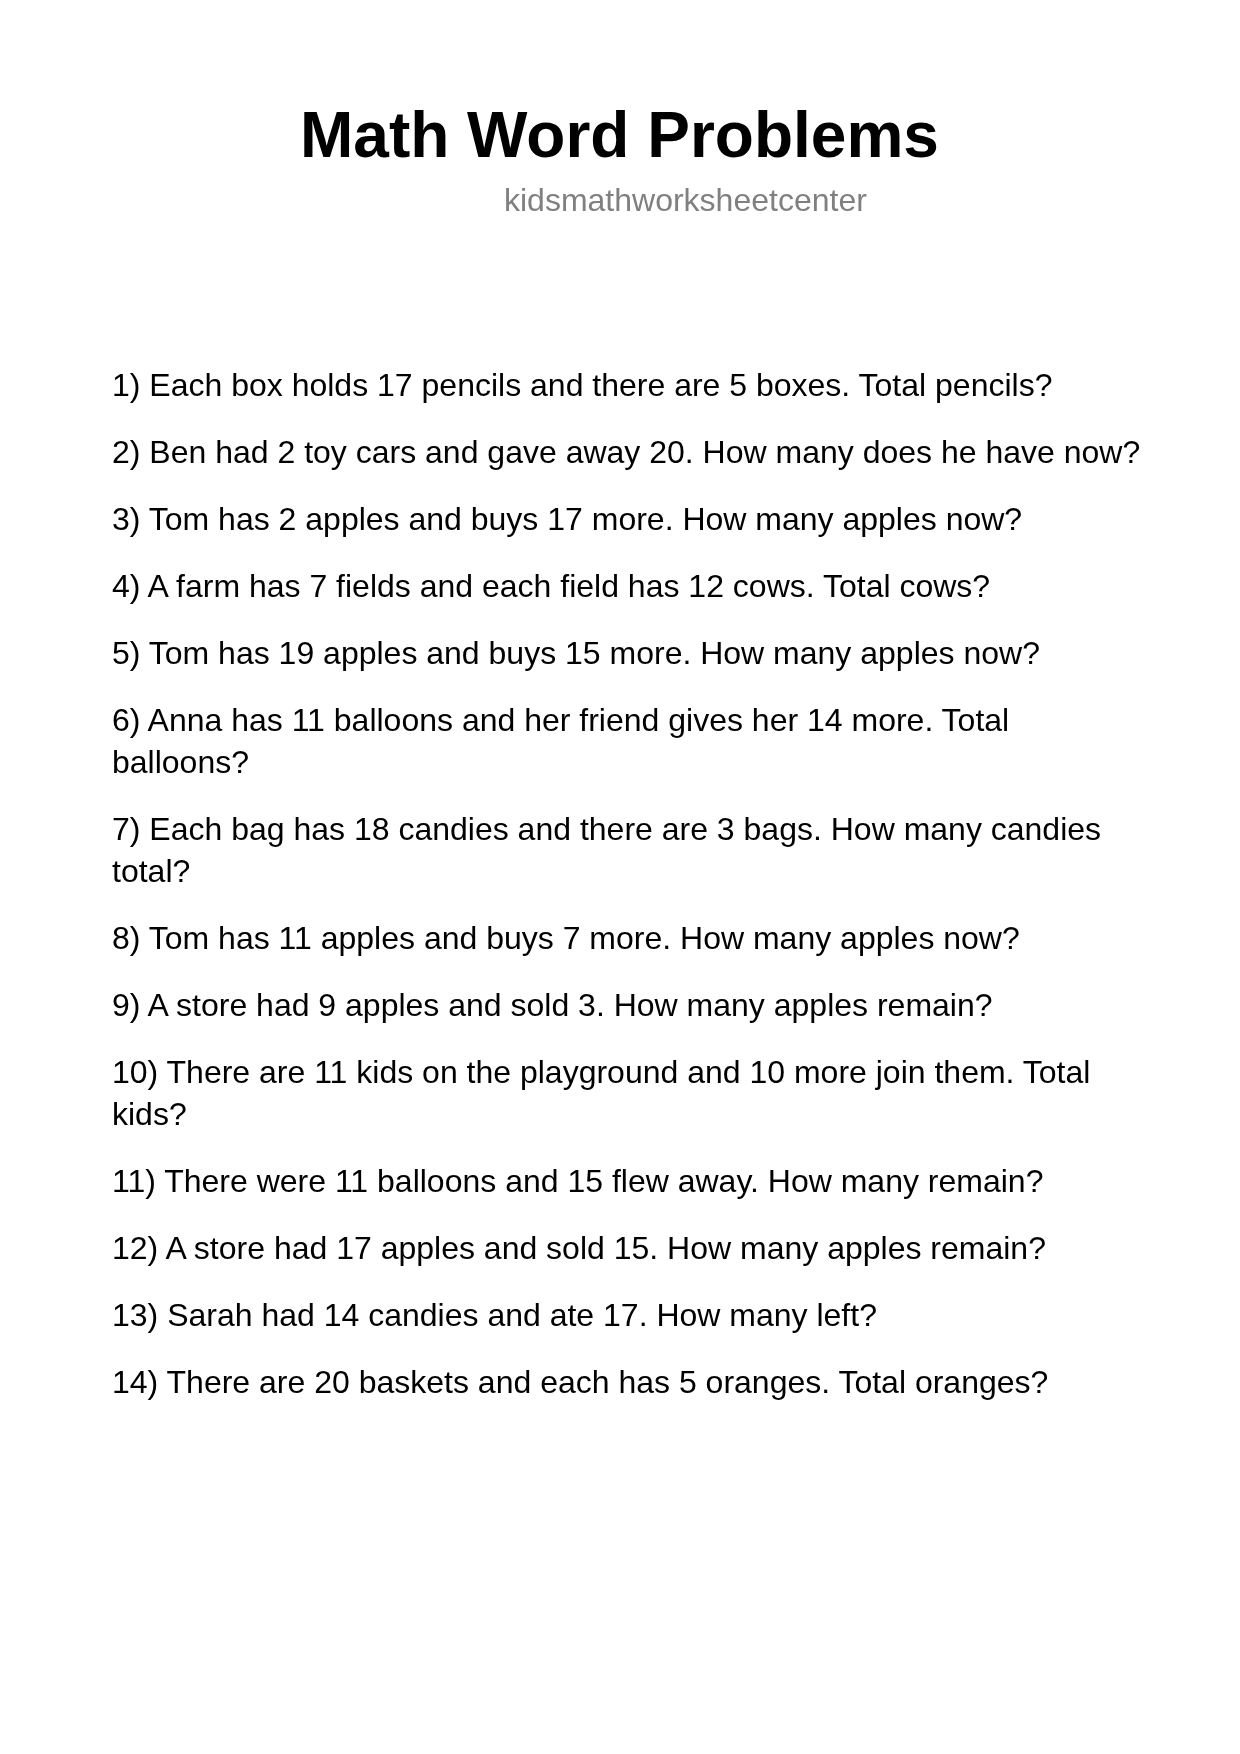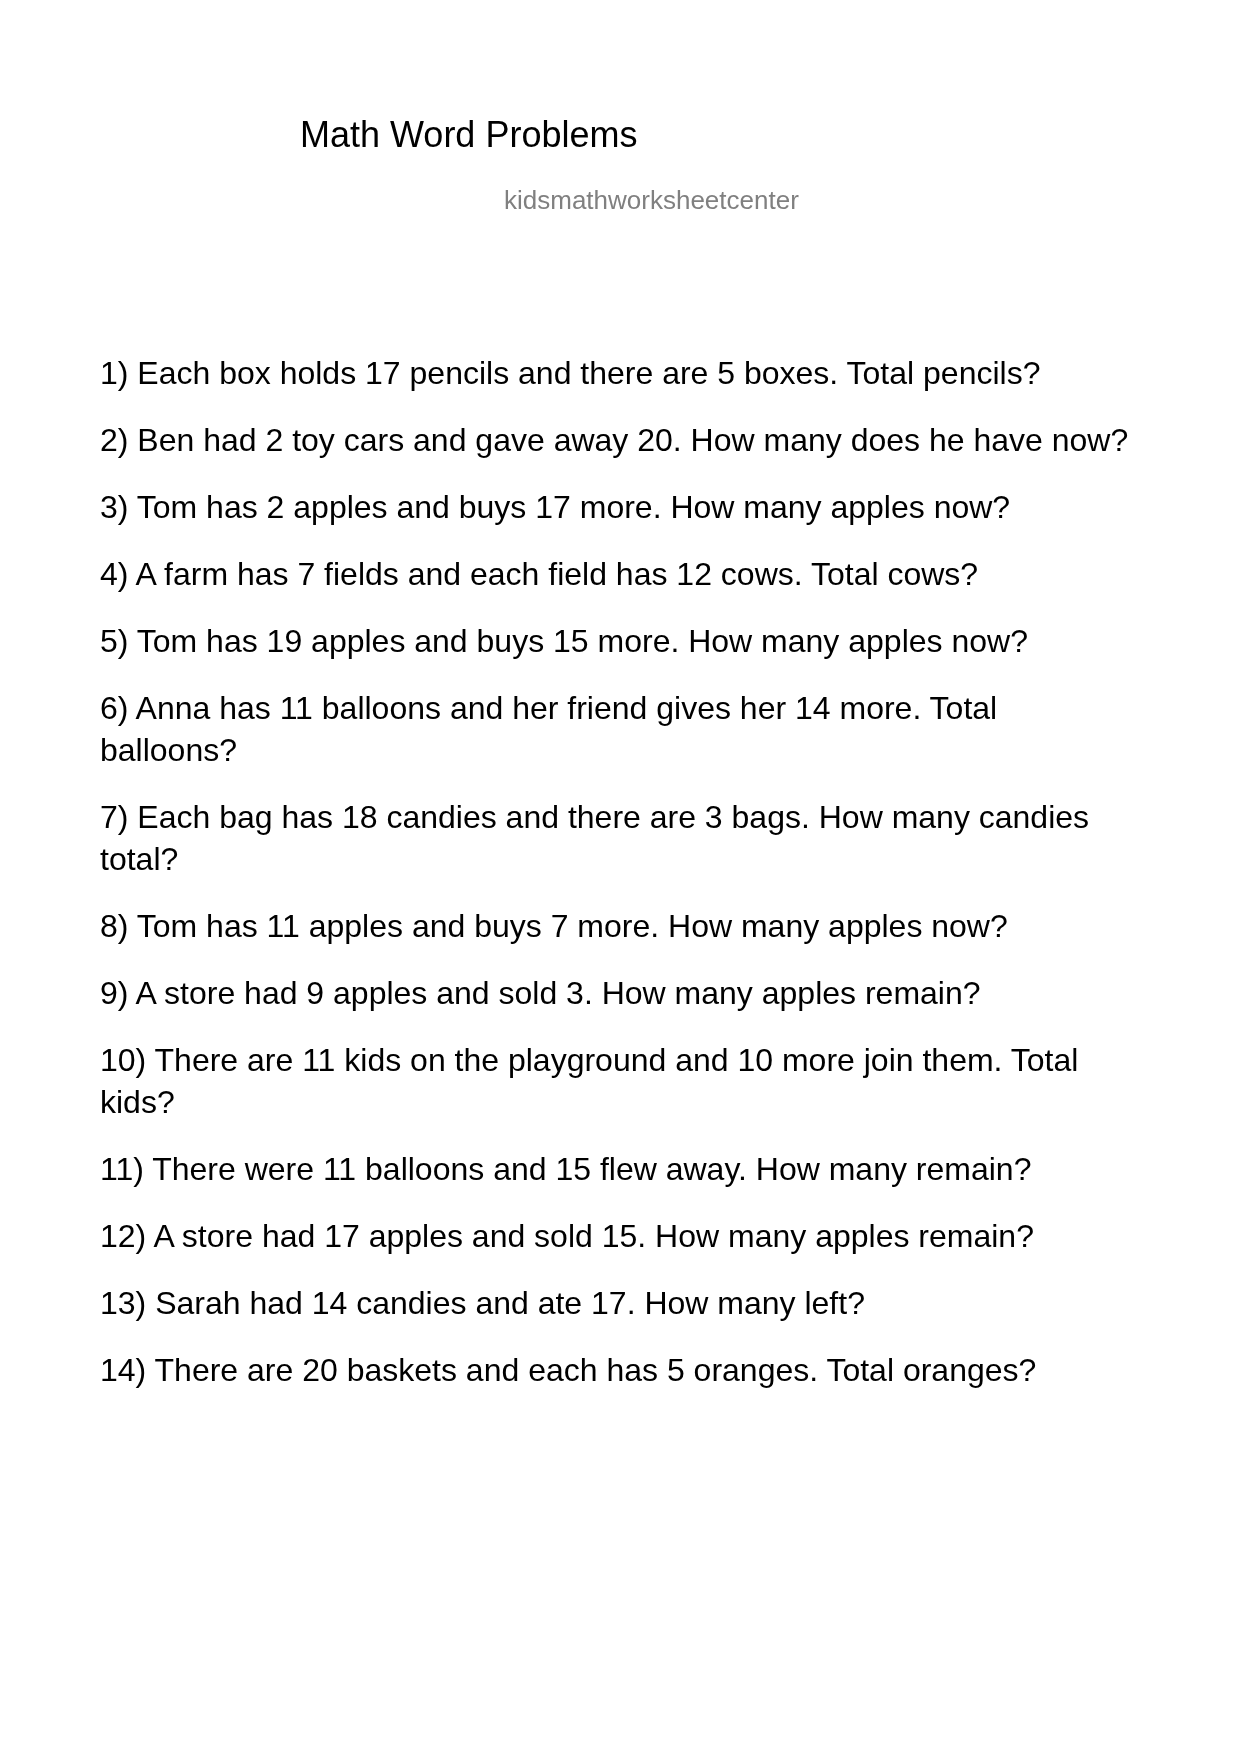--- a/index.html
+++ b/index.html
@@ -1,22 +1,22 @@
 <!DOCTYPE html>
 <html><head>
 <meta charset="utf-8">
 <style>
   html, body { margin: 0; padding: 0; background: #ffffff; }
   body { width: 1240px; height: 1754px; position: relative; overflow: hidden;
          font-family: "Liberation Sans", "DejaVu Sans", sans-serif; color: #000; }
-  .title { position: absolute; left: 300px; top: 100px; font-size: 36px; line-height: 70px;
-           font-weight: normal; margin: 0; white-space: nowrap; }
-  .subtitle { position: absolute; left: 504px; top: 182px; font-size: 26px; line-height: 36px;
+  .title { position: absolute; left: 300px; top: 100px; font-size: 64px; line-height: 70px;
+           font-weight: bold; margin: 0; white-space: nowrap; }
+  .subtitle { position: absolute; left: 504px; top: 182px; font-size: 32px; line-height: 36px;
               color: #808080; white-space: nowrap; }
-  .problems { position: absolute; left: 100px; top: 352px; width: 1040px; margin: 0; padding: 0;
+  .problems { position: absolute; left: 100px; top: 352px; width: 1040px; margin: 12px; padding: 0;
               list-style: none; }
   .problem { font-size: 32px; line-height: 42px; margin: 0 0 25px 0; padding: 0; }
 </style>
 </head>
 <body>
 
 <h1 class="title">Math Word Problems</h1>
 <div class="subtitle">kidsmathworksheetcenter</div>
 
 <ol class="problems">

